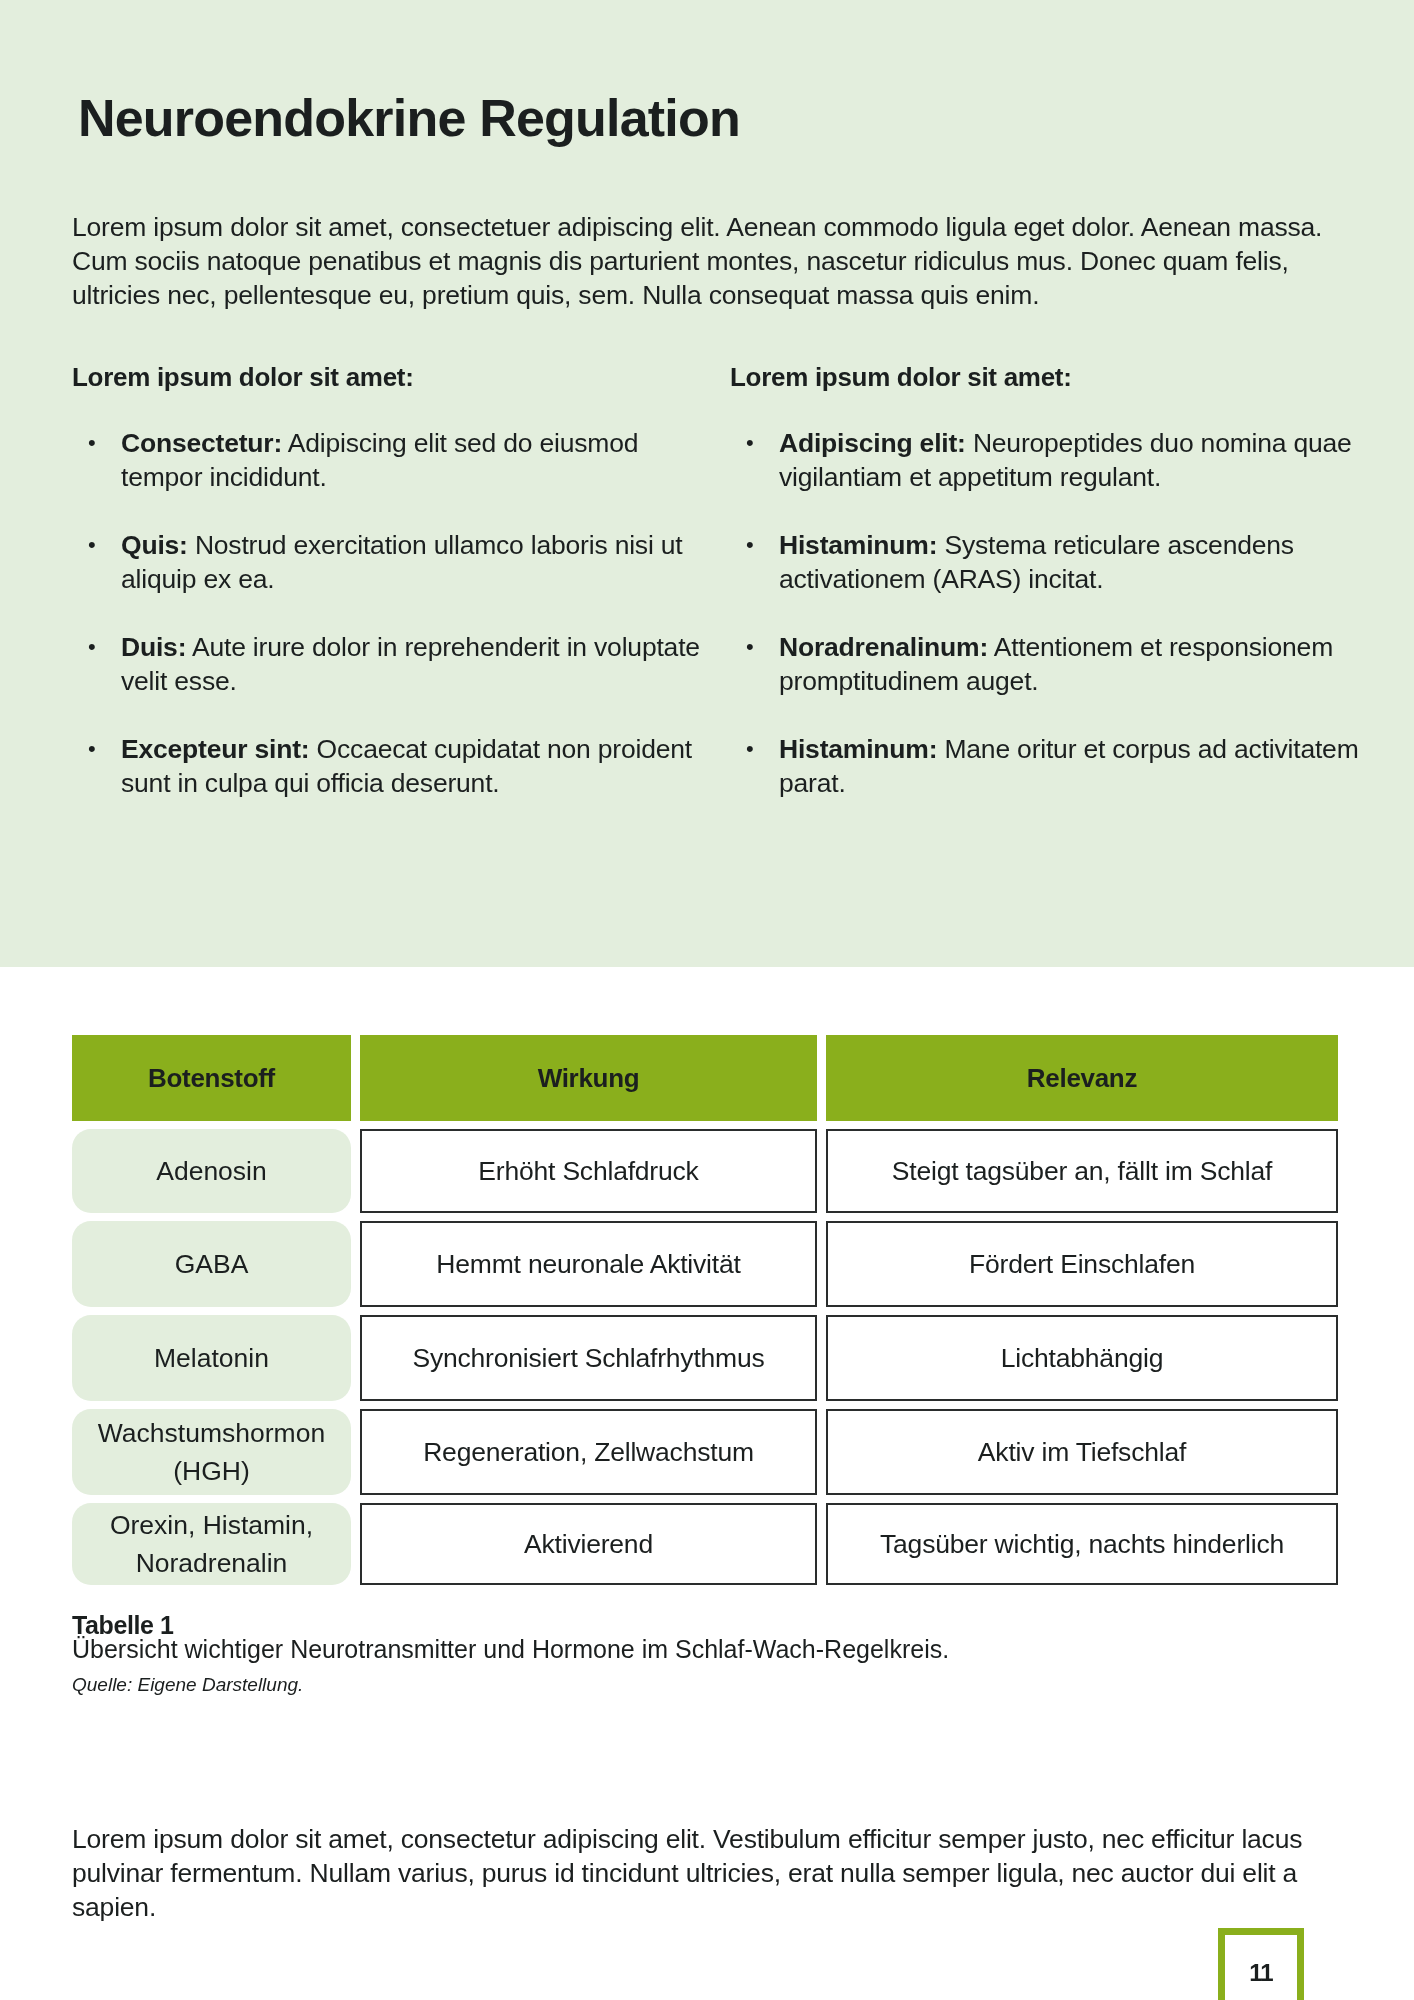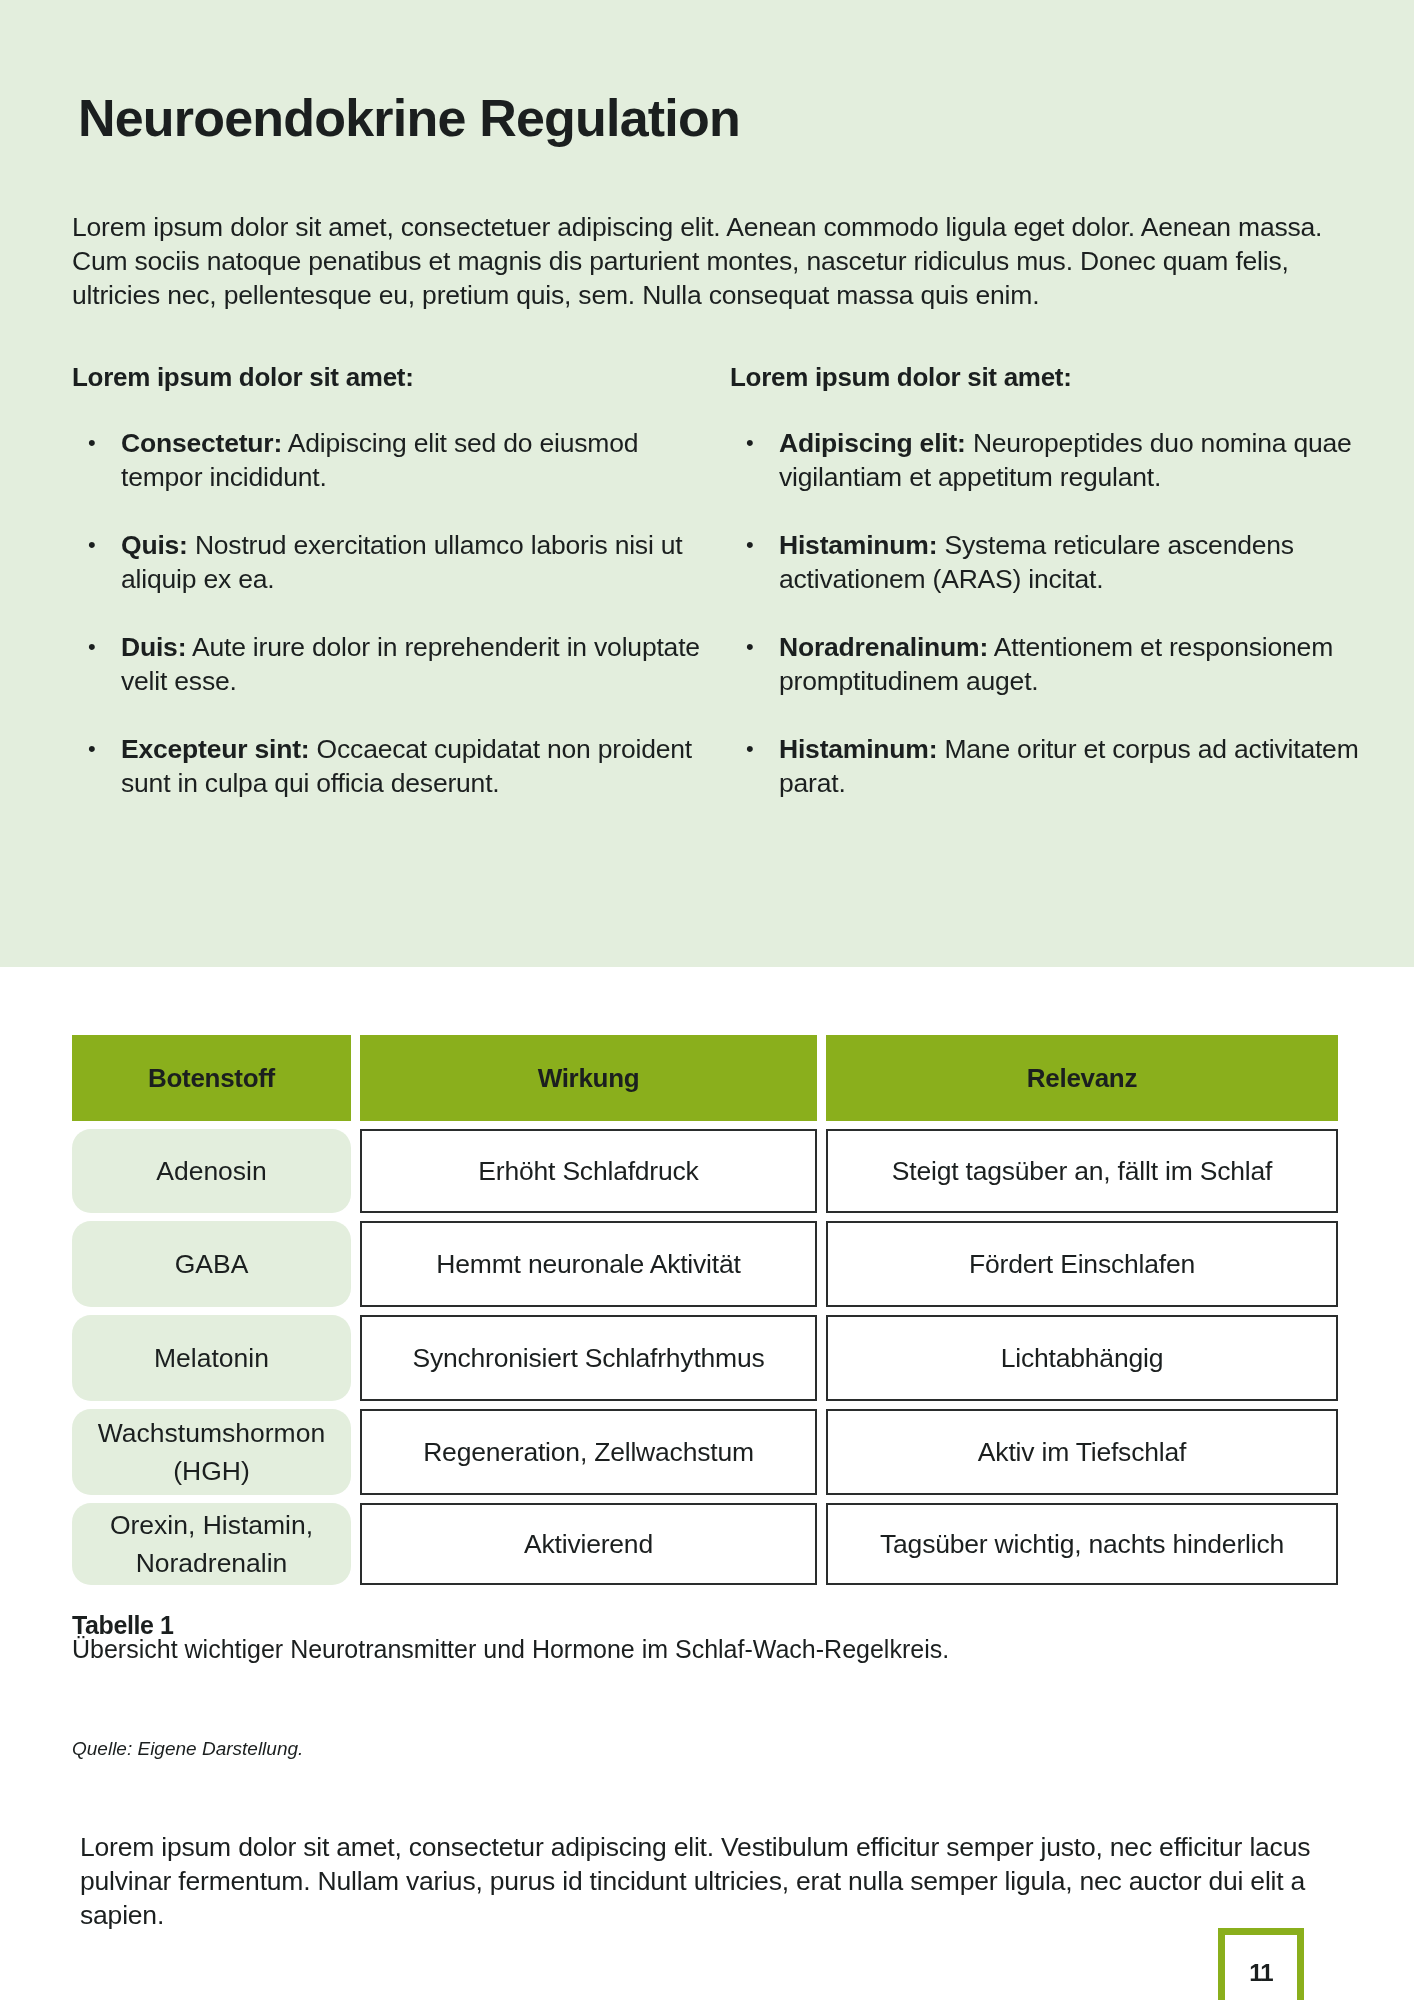--- a/index.html
+++ b/index.html
@@ -42,23 +42,23 @@
     background: #e3eedd; display: flex; align-items: center; justify-content: center;
     text-align: center; font-size: 26.5px; line-height: 38px; padding: 0 6px; border-radius: 19px;
   }
   .cell {
     background: #ffffff; border: 2px solid #2a2d2d; box-sizing: border-box;
     display: flex; align-items: center; justify-content: center; text-align: center;
     font-size: 26.5px; letter-spacing: -0.2px;
   }
   .caption { position: absolute; left: 72px; top: 1613px; font-size: 25px; line-height: 24px; }
   .caption .label { font-weight: 700; letter-spacing: -0.4px; }
-  .source { position: absolute; left: 72px; top: 1738px; font-size: 19px; font-style: italic; text-align: center; }
+  .source { position: absolute; left: 72px; top: 1674px; font-size: 19px; font-style: italic; text-align: center; }
   .outro {
-    position: absolute; left: 72px; top: 1822px; width: 1270px; margin: 8px;
+    position: absolute; left: 72px; top: 1822px; width: 1270px; margin: 0;
     font-size: 26.5px; line-height: 34px; letter-spacing: -0.2px;
   }
   .page-number {
     position: absolute; left: 1218px; top: 1928px; width: 86px; height: 90px;
     border: 7px solid #8aaf1c; border-bottom: none; background: #ffffff;
     display: flex; justify-content: center; padding-top: 24px; box-sizing: border-box;
     font-weight: 700; font-size: 24px; letter-spacing: -1px;
   }
 </style>
 </head>

